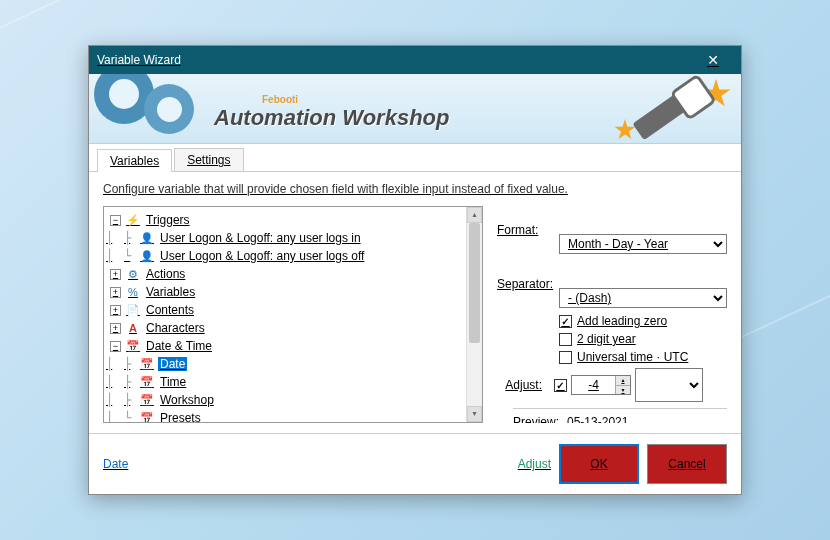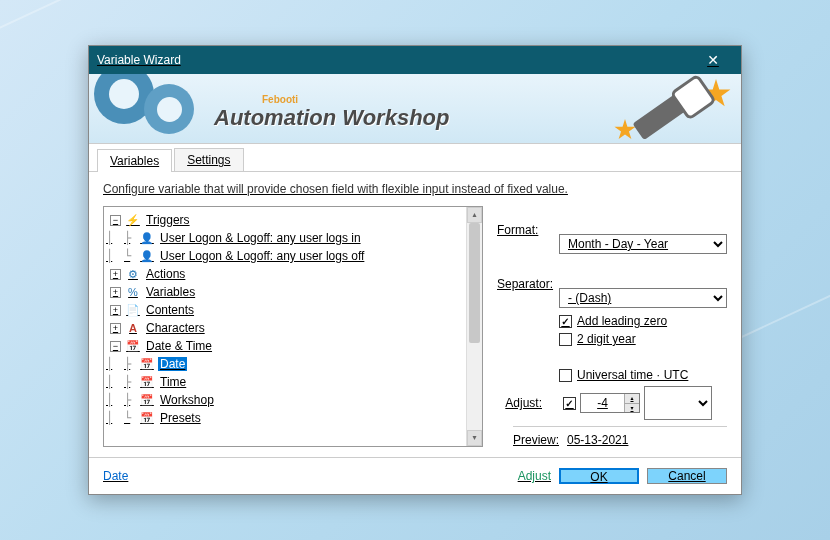--- a/index.html
+++ b/index.html
@@ -48,34 +48,34 @@
 
 .options { width: 230px; display: flex; flex-direction: column; font-size: 12px; }
 .opt-row { display: flex; align-items: center; margin-bottom: 6px; }
 .opt-label { width: 62px; text-align: left; }
 .opt-select { flex: 1; height: 20px; border: 1px solid #7a7a7a; background: #fff; font-size: 12px; padding: 0 4px; margin-top: 28px; }
 .opt-check-row { display: flex; align-items: center; margin-left: 62px; margin-bottom: 4px; gap: 5px; }
 .opt-check { width: 13px; height: 13px; border: 1px solid #333; display: inline-flex; align-items: center; justify-content: center; font-size: 10px; background: #fff; cursor: pointer; }
 .opt-check.checked::after { content: '✓'; color: #000; font-weight: bold; }
 .spacer { flex: 1; }
 .adjust-row { display: flex; align-items: center; gap: 4px; margin-bottom: 6px; }
-.adjust-row .opt-label { width: 45px; text-align: right; margin-right: 17px; }
+.adjust-row .opt-label { width: 45px; text-align: right; margin-right: 8px; }
 .num-input { width: 60px; height: 20px; border: 1px solid #7a7a7a; display: flex; }
 .num-val { flex: 1; text-align: center; line-height: 18px; }
 .num-spin { width: 15px; display: flex; flex-direction: column; border-left: 1px solid #aaa; }
 .num-spin-btn { flex: 1; background: #e8e8e8; font-size: 6px; text-align: center; line-height: 8px; border-bottom: 1px solid #aaa; cursor: pointer; }
 .num-spin-btn:last-child { border-bottom: none; }
 .unit-select { width: 68px; height: 20px; border: 1px solid #7a7a7a; background: #fff; font-size: 12px; padding: 16px 4px; }
 .preview-row { border-top: 1px solid #ccc; padding-top: 6px; display: flex; gap: 8px; margin-left: 16px; }
 
 .footer { border-top: 1px solid #ccc; padding: 10px 14px; display: flex; align-items: center; gap: 8px; }
 .footer-left { color: #0066cc; cursor: pointer; }
 .footer-spacer { flex: 1; }
 .footer-adjust { color: #1a9460; }
-.btn { width: 80px; height: 16px; border: 1px solid #888; background: #7dd3fc; cursor: pointer; font-size: 12px; }
+.btn { width: 80px; height: 40px; border: 1px solid #888; background: #b91c1c; cursor: pointer; font-size: 12px; }
 .btn.primary { border: 2px solid #0078d7; }
 
 .orange-star { position: absolute; width: 30px; height: 30px; background: #f5a623; clip-path: polygon(50% 0%, 61% 35%, 98% 35%, 68% 57%, 79% 91%, 50% 70%, 21% 91%, 32% 57%, 2% 35%, 39% 35%); }
 </style>
 </head>
 <body>
 
 <div class="bg-line l1"></div>
 <div class="bg-line l2"></div>
 

